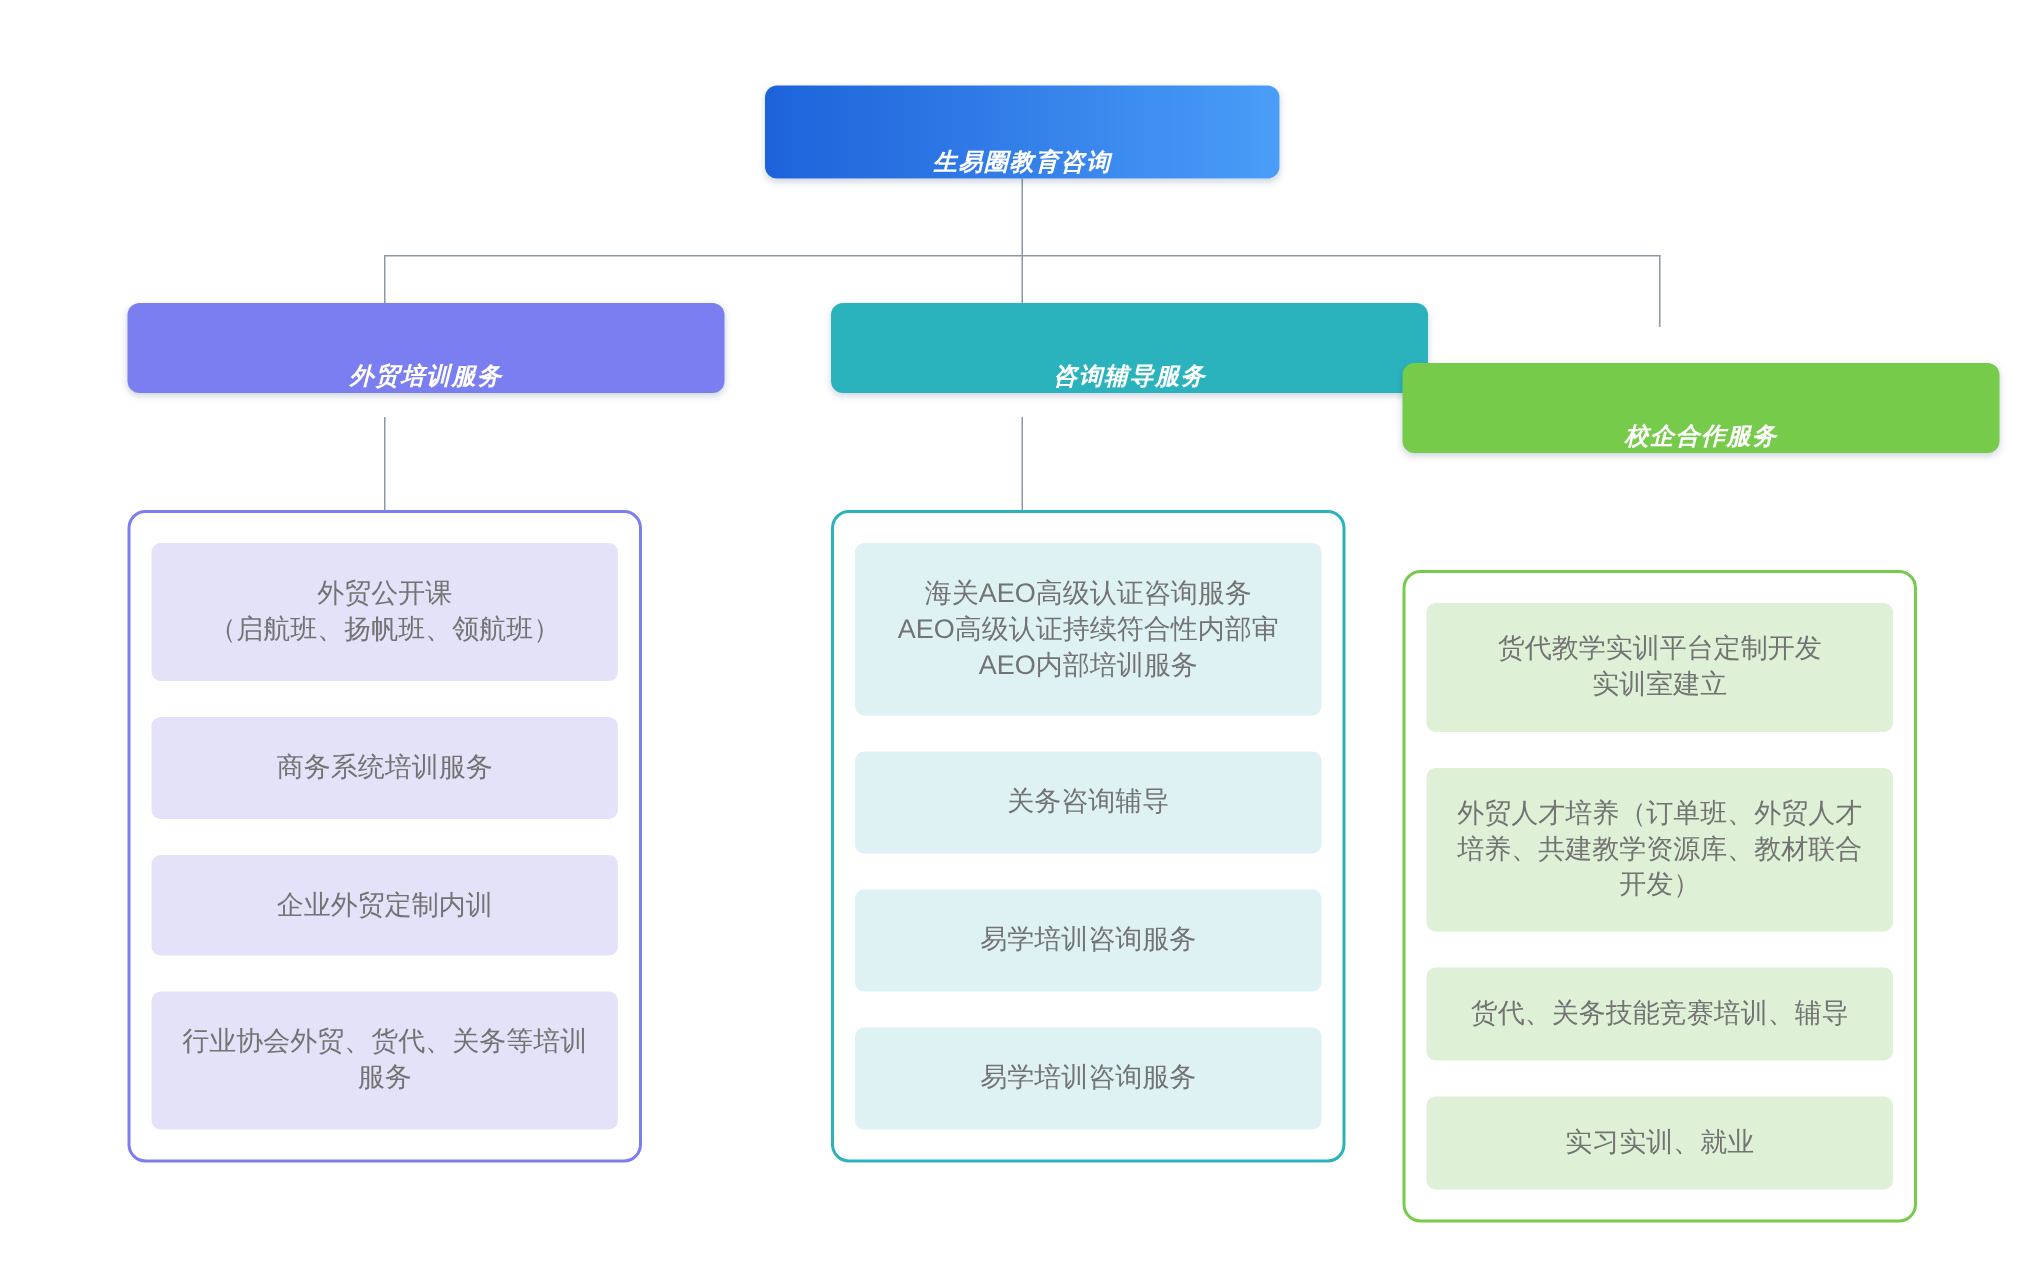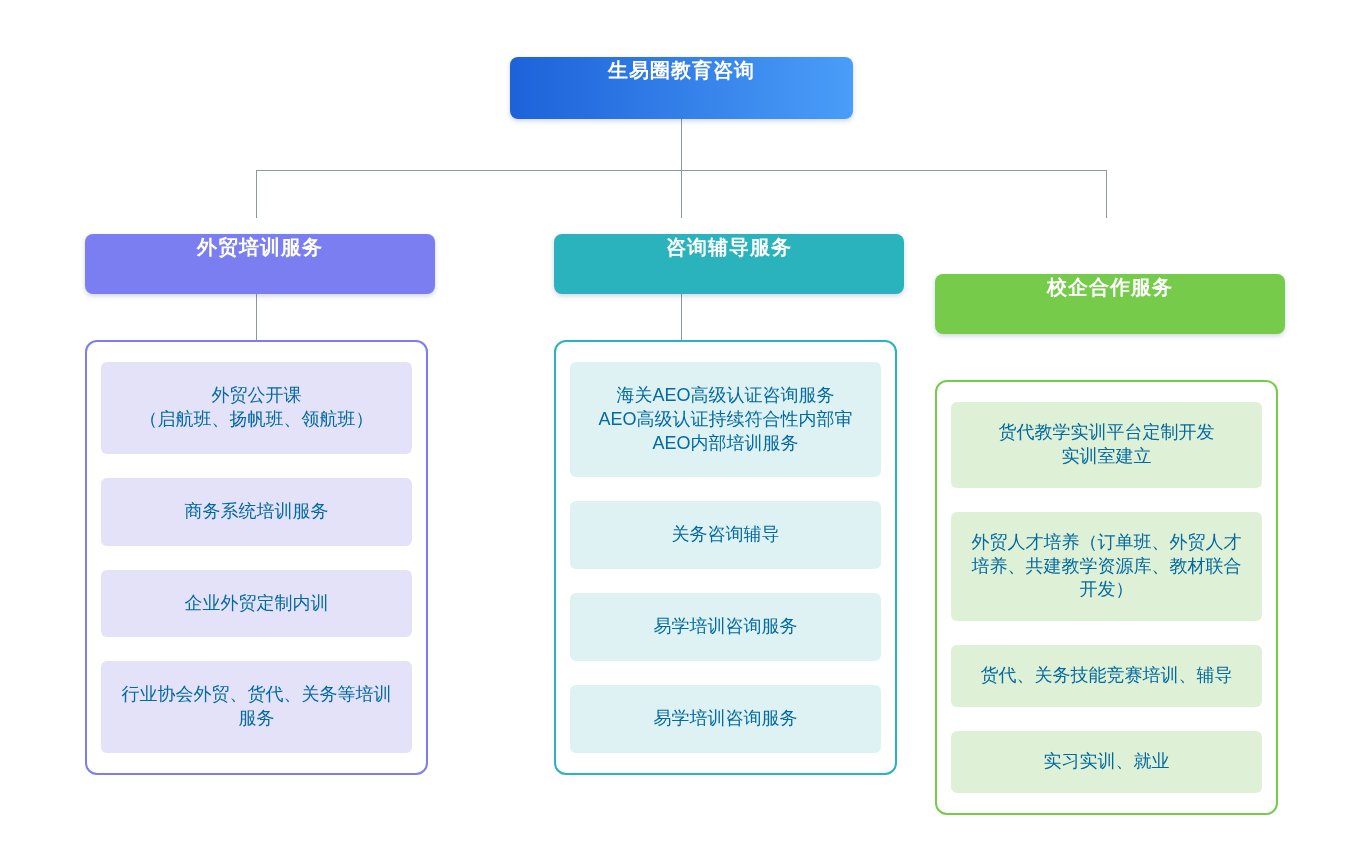--- a/index.html
+++ b/index.html
@@ -10,31 +10,32 @@
     background: #ffffff;
     overflow: hidden;
     font-family: "Liberation Sans", "DejaVu Sans", sans-serif;
   }
   .conn { position: absolute; background: var(--conn, #8b97a3); }
   .conn.v { width: 1px; }
   .conn.h { height: 1px; }
   .node {
     position: absolute;
     display: flex;
-    align-items: flex-start;
+    align-items: flex-end;
     justify-content: center;
     border-radius: 8px;
     color: #ffffff;
     font-weight: bold;
-    font-size: 20px;
+    font-size: 16px;
     letter-spacing: 1px;
     box-shadow: 0 2px 5px rgba(30, 60, 120, 0.22);
+    font-style: italic;
   }
   .node.root { left: 510px; top: 57px; width: 343px; height: 62px; }
-  .node.branch-header { top: 234px; width: 350px; height: 60px; background: var(--accent); }
+  .node.branch-header { top: 202px; width: 398px; height: 60px; background: var(--accent); }
   .container {
     position: absolute;
     top: 340px;
     width: 343px;
     height: 435px;
     box-sizing: border-box;
     background: #ffffff;
     border: 2px solid var(--accent);
     border-radius: 12px;
     padding: 20px 14px;
@@ -45,21 +46,21 @@
   .leaf {
     flex: 1 1 auto;
     border-radius: 6px;
     background: var(--item-bg);
     display: flex;
     align-items: center;
     justify-content: center;
     text-align: center;
     font-size: 18px;
     line-height: 1.32;
-    color: #0369a1;
+    color: #737373;
     padding: 2px 20px;
     white-space: pre-line;
   }
   .col-0 { left: 85px; }
   .col-1 { left: 510px; margin-left: 44px; }
   .col-2 { left: 935px; margin-top: 40px; }
 </style>
 </head>
 <body>
 

